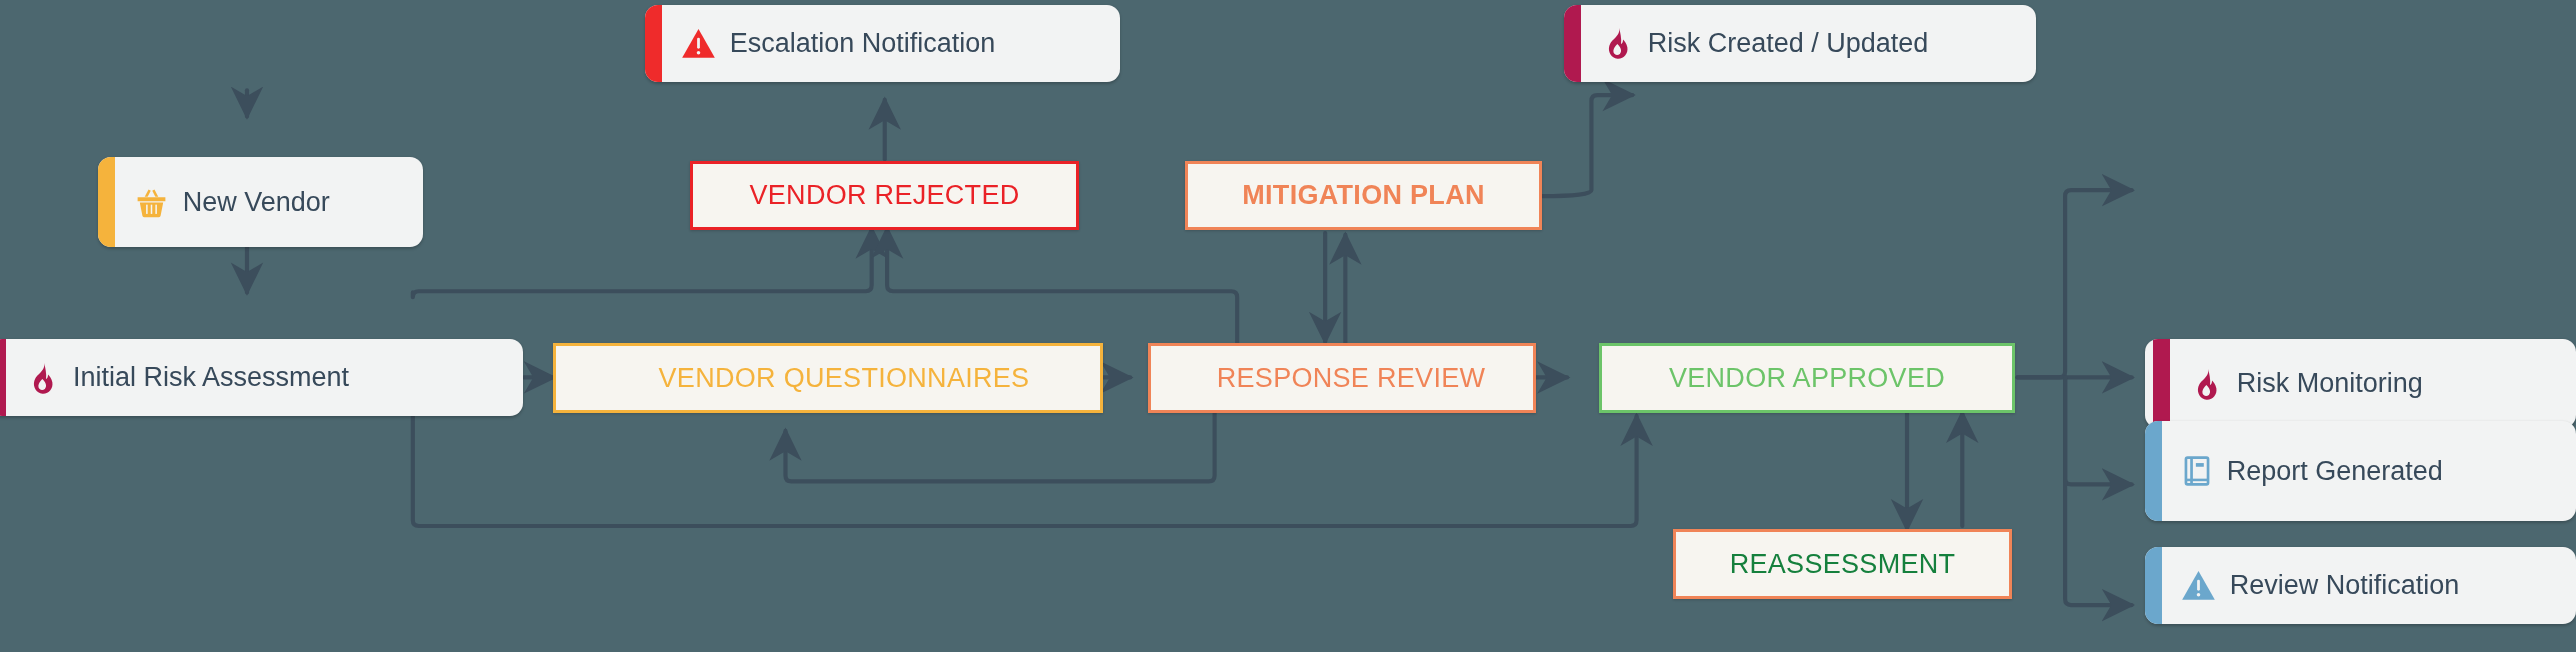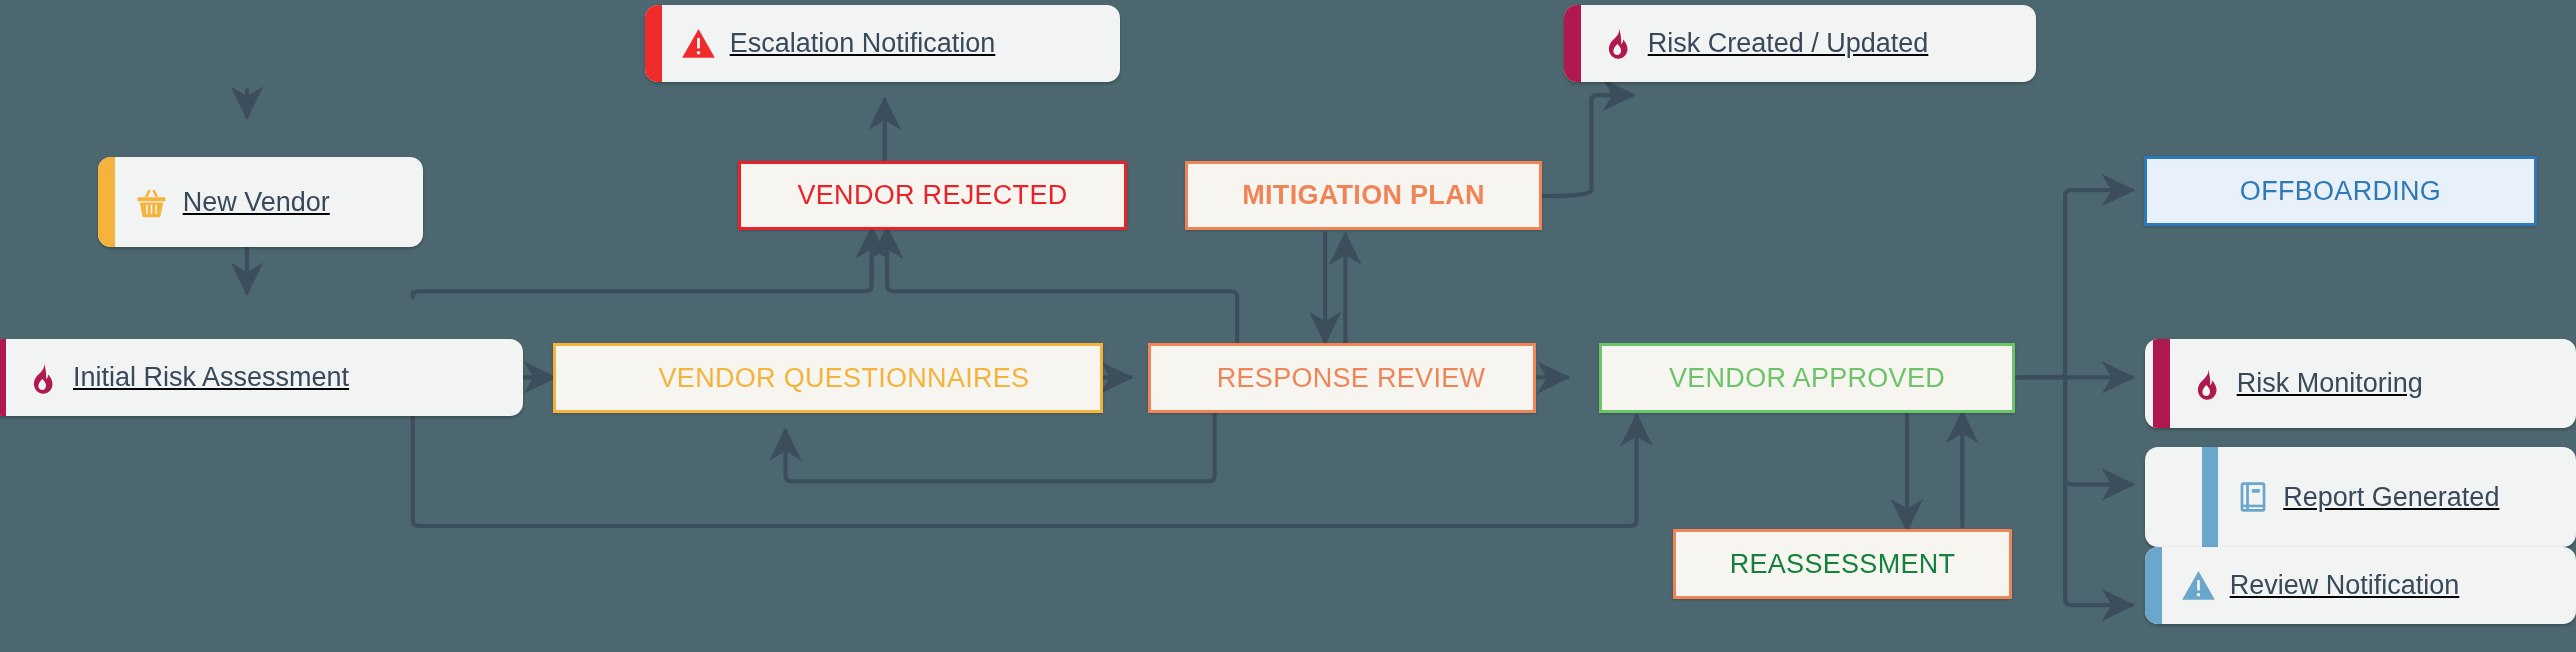--- a/index.html
+++ b/index.html
@@ -23,21 +23,21 @@
     border-radius:13px;
     box-shadow:0 1.8px 3px rgba(0,0,0,.22);
     overflow:hidden;
     padding-left:0;
   }
   .pill .accent{
     width:16.7px;align-self:stretch;flex:0 0 16.7px;
   }
   .pill .body{
     display:flex;align-items:center;gap:13px;
-    padding:0 20px 0 18px;height:100%;text-decoration:underline;
+    padding:0 20px 0 18px;height:100%;
   }
   .pill .label{
     color:#37495a;
     font-size:27px;
     line-height:1;
     white-space:nowrap;
   }
   .pill .gicon{flex:0 0 auto;display:block;}
 
   
@@ -48,21 +48,21 @@
     box-shadow:0 1.2px 2.4px rgba(0,0,0,.18);
   }
   .state .label{
     font-size:27px;
     letter-spacing:0.3px;
     white-space:nowrap;
     line-height:1;
   }
 
   
-  .st-rejected{border-color:#ea2227;margin-left:48px;}
+  .st-rejected{border-color:#ea2227;}
   .st-rejected .label{color:#ea2227;}
   .st-mitigation{border-color:#f08457;}
   .st-mitigation .label{color:#f08457;}
   .st-questionnaires{border-color:#f5b33c;}
   .st-questionnaires .label{color:#f5b33c;margin-left:32px;}
   .st-response{border-color:#f08457;}
   .st-response .label{color:#f08457;}
   .st-approved{border-color:#6cc469;}
   .st-approved .label{color:#6cc469;}
   .st-reassessment{border-color:#f08457;}
@@ -175,21 +175,21 @@
     <div class="accent" style="background:#b0194f;"></div>
     <div class="body">
       <svg class="gicon" width="36" height="36" viewBox="0 0 24 24">
         <path fill="#b0194f" d="M13.4 1.4c.7 3.1-.6 5-2.1 6.6-1.6 1.7-3.6 3.2-4.4 5.9-1.2 4 1.3 8.3 5.4 8.6 4.2.3 7.3-3.3 6.6-7.6-.4-2.6-2-4.3-2.9-5.3.1 1.5-.5 2.6-1.3 3.1.5-3.6-.6-7.5-1.3-11.3z"></path>
         <path fill="#f2f3f3" d="M12.2 12.7c1.4 1.4 2.6 2.8 2.5 4.6-.1 1.6-1.3 2.8-2.8 2.7-1.5-.1-2.5-1.4-2.3-3 .2-1.7 1.4-3 2.6-4.3z"></path>
       </svg>
       <span class="label">Risk Monitoring</span>
     </div>
   </div>
 
-  <div class="node pill" style="left:2145px;top:447px;width:431px;height:100px;justify-content:center;">
+  <div class="node pill" style="left:2145px;top:421px;width:431px;height:100px;">
     <div class="accent" style="background:#6ba7cc;"></div>
     <div class="body">
       <svg class="gicon" width="34" height="34" viewBox="0 0 24 24">
         <rect x="4.2" y="2.6" width="15.6" height="18.8" rx="1.1" fill="none" stroke="#6ba7cc" stroke-width="1.9"></rect>
         <rect x="7.2" y="2.6" width="1.9" height="18.8" fill="#6ba7cc"></rect>
         <rect x="11.2" y="6.4" width="5.6" height="2.6" fill="#6ba7cc"></rect>
         <rect x="4.2" y="17.4" width="15.6" height="1.8" fill="#6ba7cc"></rect>
       </svg>
       <span class="label">Report Generated</span>
     </div>
@@ -224,18 +224,15 @@
   </div>
 
   <div class="node state st-approved" style="left:1599px;top:343px;width:416px;height:70px;">
     <span class="label">VENDOR APPROVED</span>
   </div>
 
   <div class="node state st-reassessment" style="left:1673px;top:529px;width:339px;height:70px;">
     <span class="label">REASSESSMENT</span>
   </div>
 
-  <div class="node state st-offboarding" style="left:2144px;top:156px;width:393px;height:70px;">
-    <span class="label">OFFBOARDING</span>
-  </div>
 
 </div>
 
 
 </body></html>

